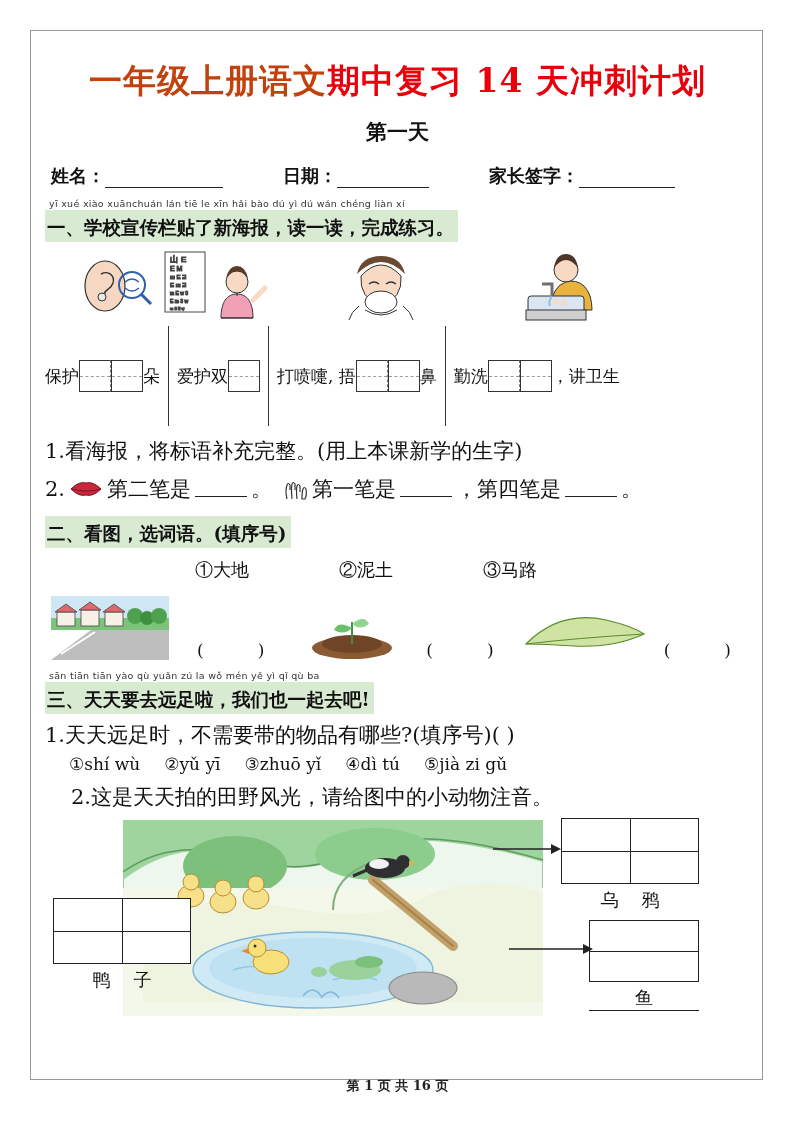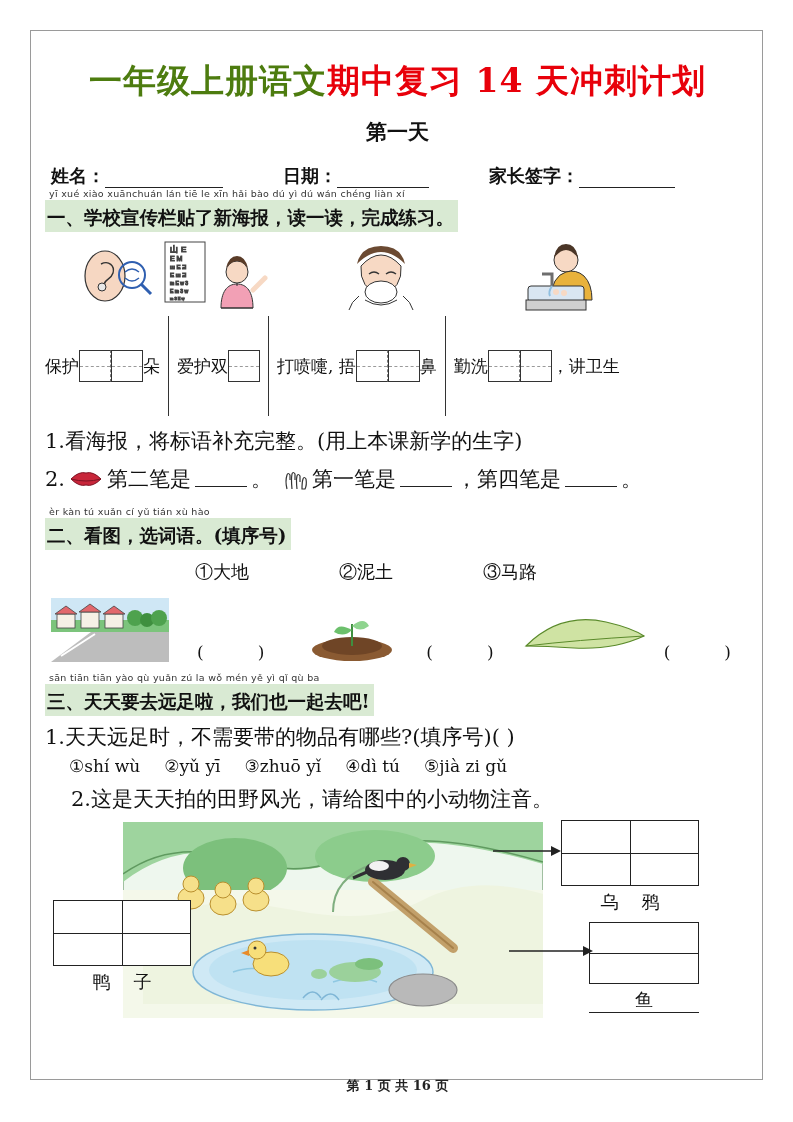--- a/index.html
+++ b/index.html
@@ -38,21 +38,21 @@
   
   .title {
     text-align: center;
     font-family: "DejaVu Serif", serif;
     font-weight: bold;
     font-size: 33px;
     letter-spacing: 1px;
     white-space: nowrap;
     margin-top: 18px;
   }
-  .title .black { color: #4d7c0f; }
+  .title .black { color: #c2410c; }
   .title .red { color: #e8000a; }
 
   .subtitle {
     text-align: center;
     font-family: Liberation Sans, sans-serif;
     font-weight: bold;
     font-size: 21px;
     color: #111;
     margin-top: 14px;
   }
@@ -71,20 +71,21 @@
   .namerow .lbl { font-weight: bold; white-space: nowrap; text-align: center; }
   .blank-line {
     display: inline-block;
     border-bottom: 1.4px solid #222;
     height: 15px;
   }
   .sp-a { width: 60px; }
 
   
   .sec {
+    margin-top: 10px;
     position: relative;
   }
   .pinyin {
     font-family: "DejaVu Sans", sans-serif;
     font-size: 9.5px;
     color: #333;
     letter-spacing: 0.3px;
     padding-left: 4px;
     white-space: nowrap;
     line-height: 12px;
@@ -396,21 +397,20 @@
           </svg>
         </span>
         <span>第一笔是</span>
         <span class="u-blank"></span>
         <span>，第四笔是</span>
         <span class="u-blank"></span>
         <span>。</span>
       </div>
 
       <div class="sec" style="margin-top:14px;">
-        <div class="pinyin">èr    kàn  tú   xuǎn cí   yǔ      tián xù  hào</div>
         <div class="sec-band">二、看图，选词语。(填序号)</div>
       </div>
 
       <div class="opts">
         <span>①大地</span>
         <span>②泥土</span>
         <span>③马路</span>
       </div>
 
       <div class="img-row2">

